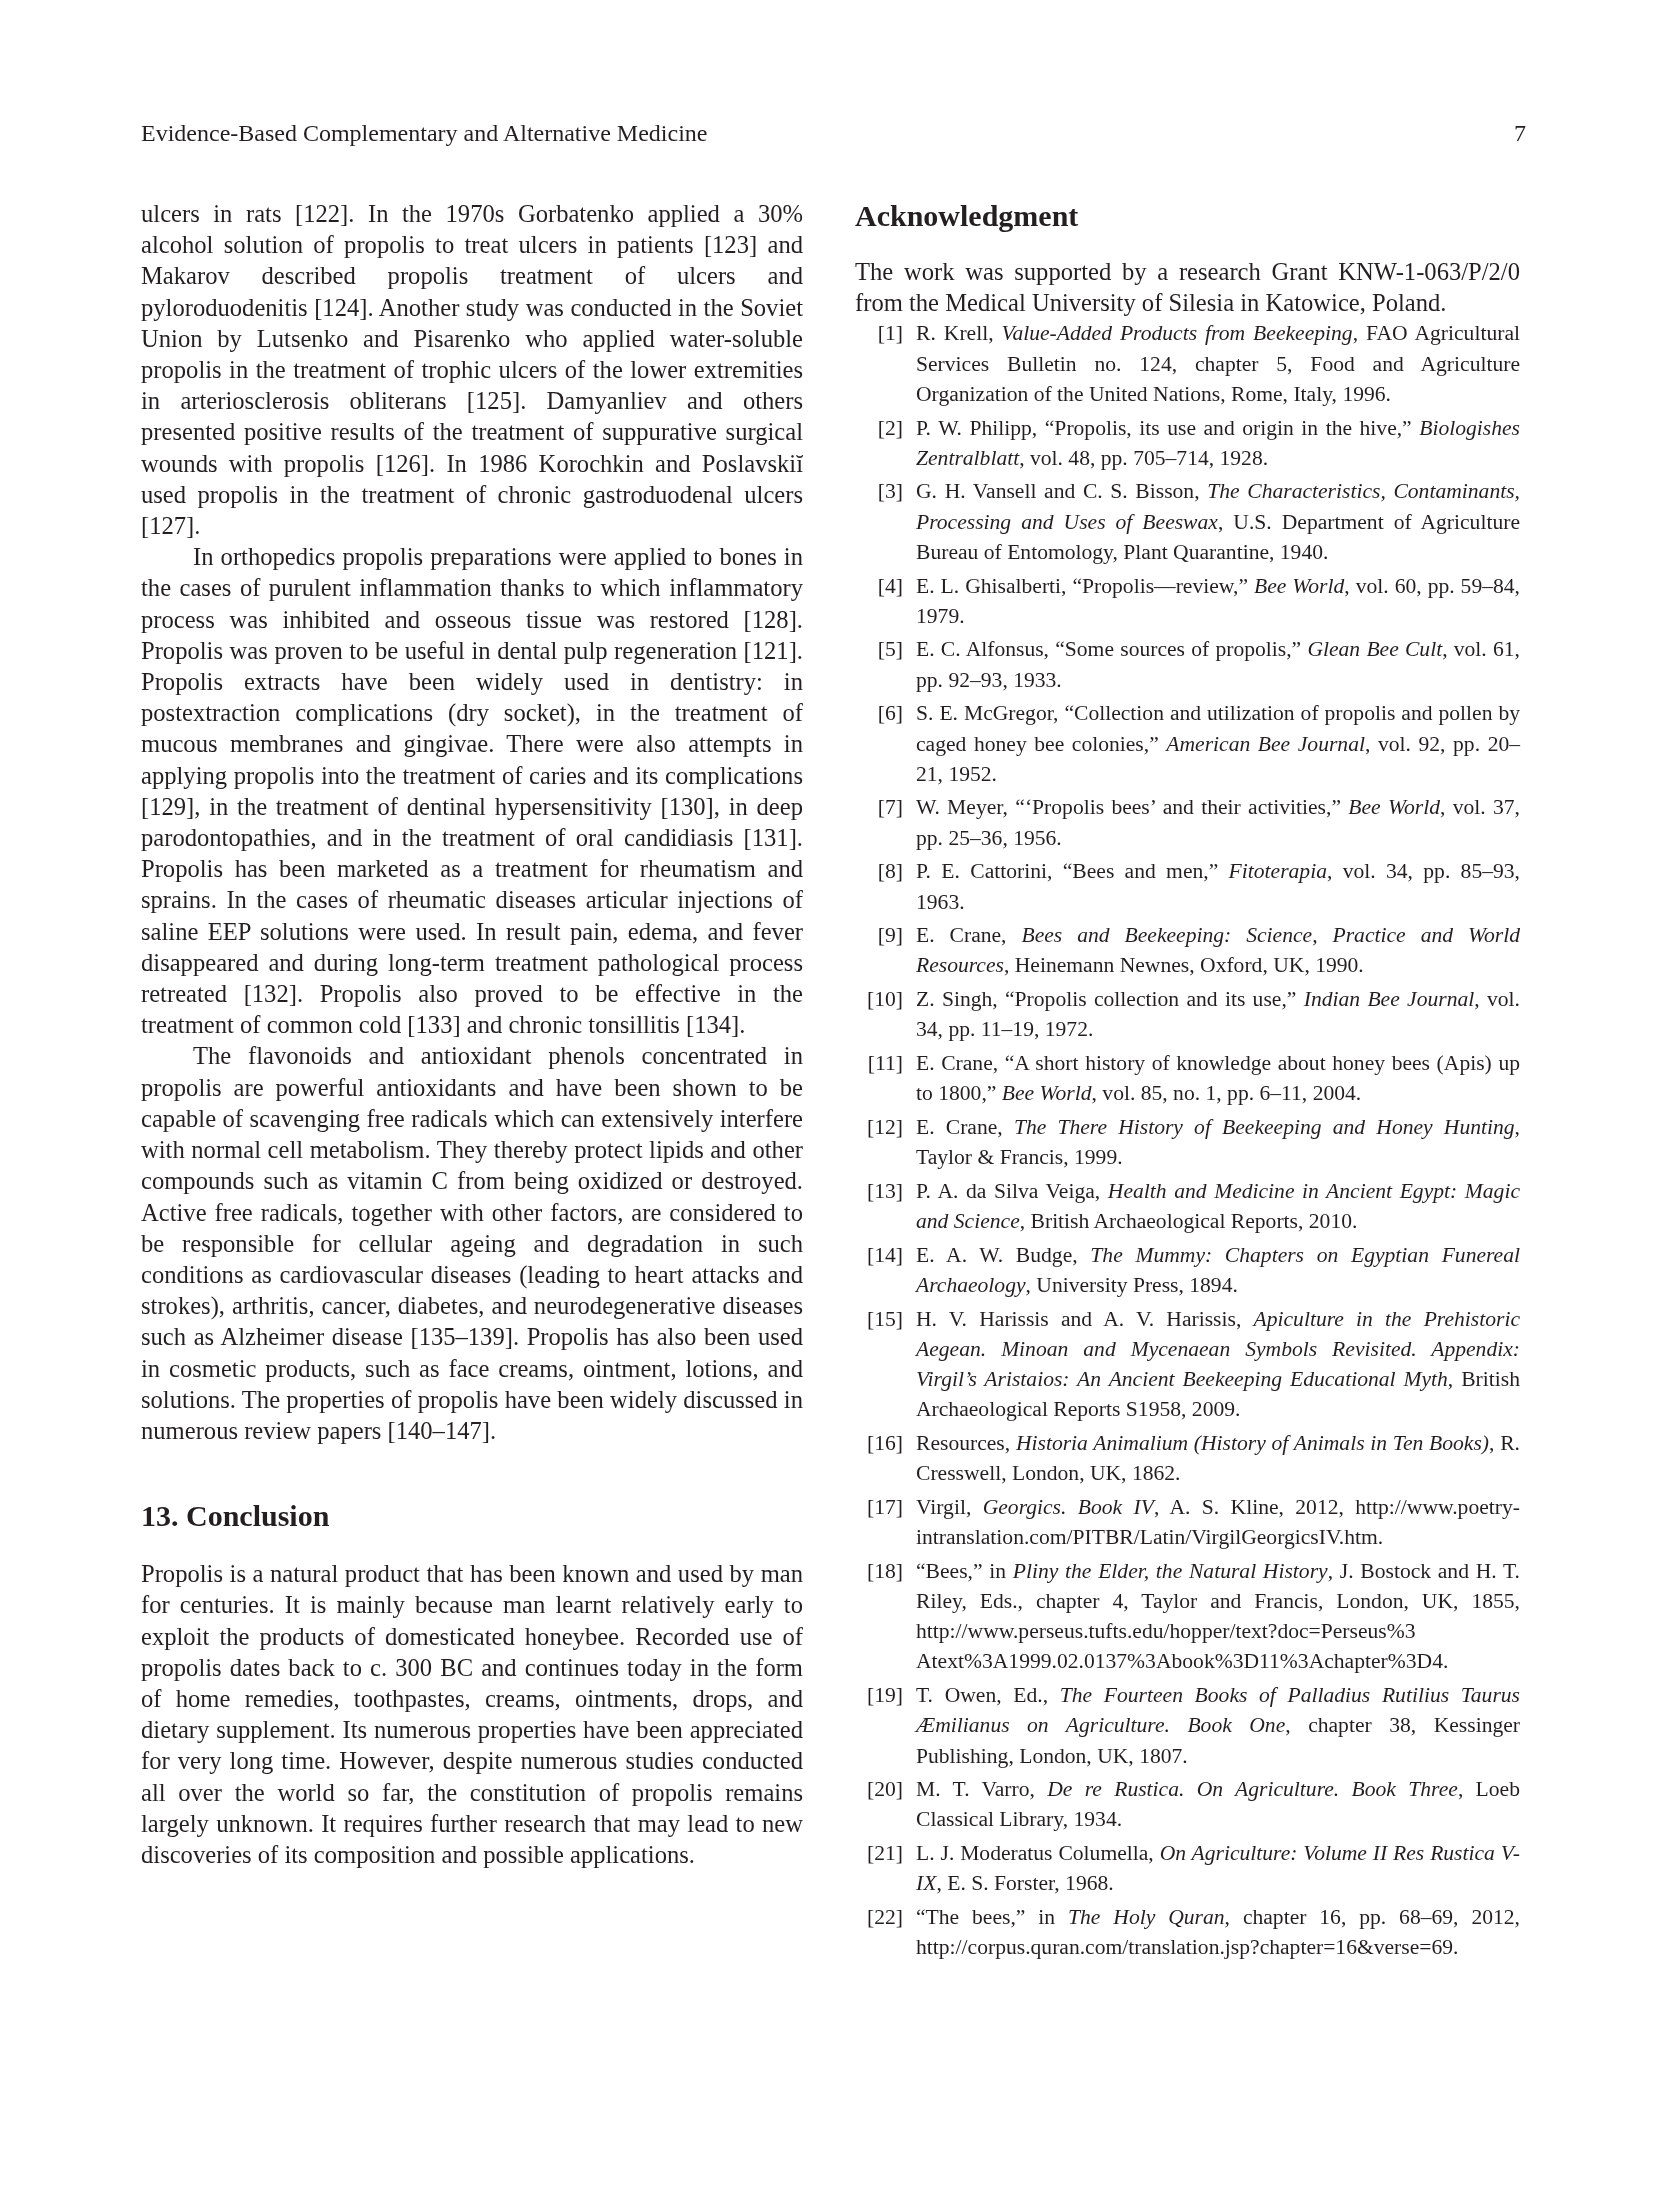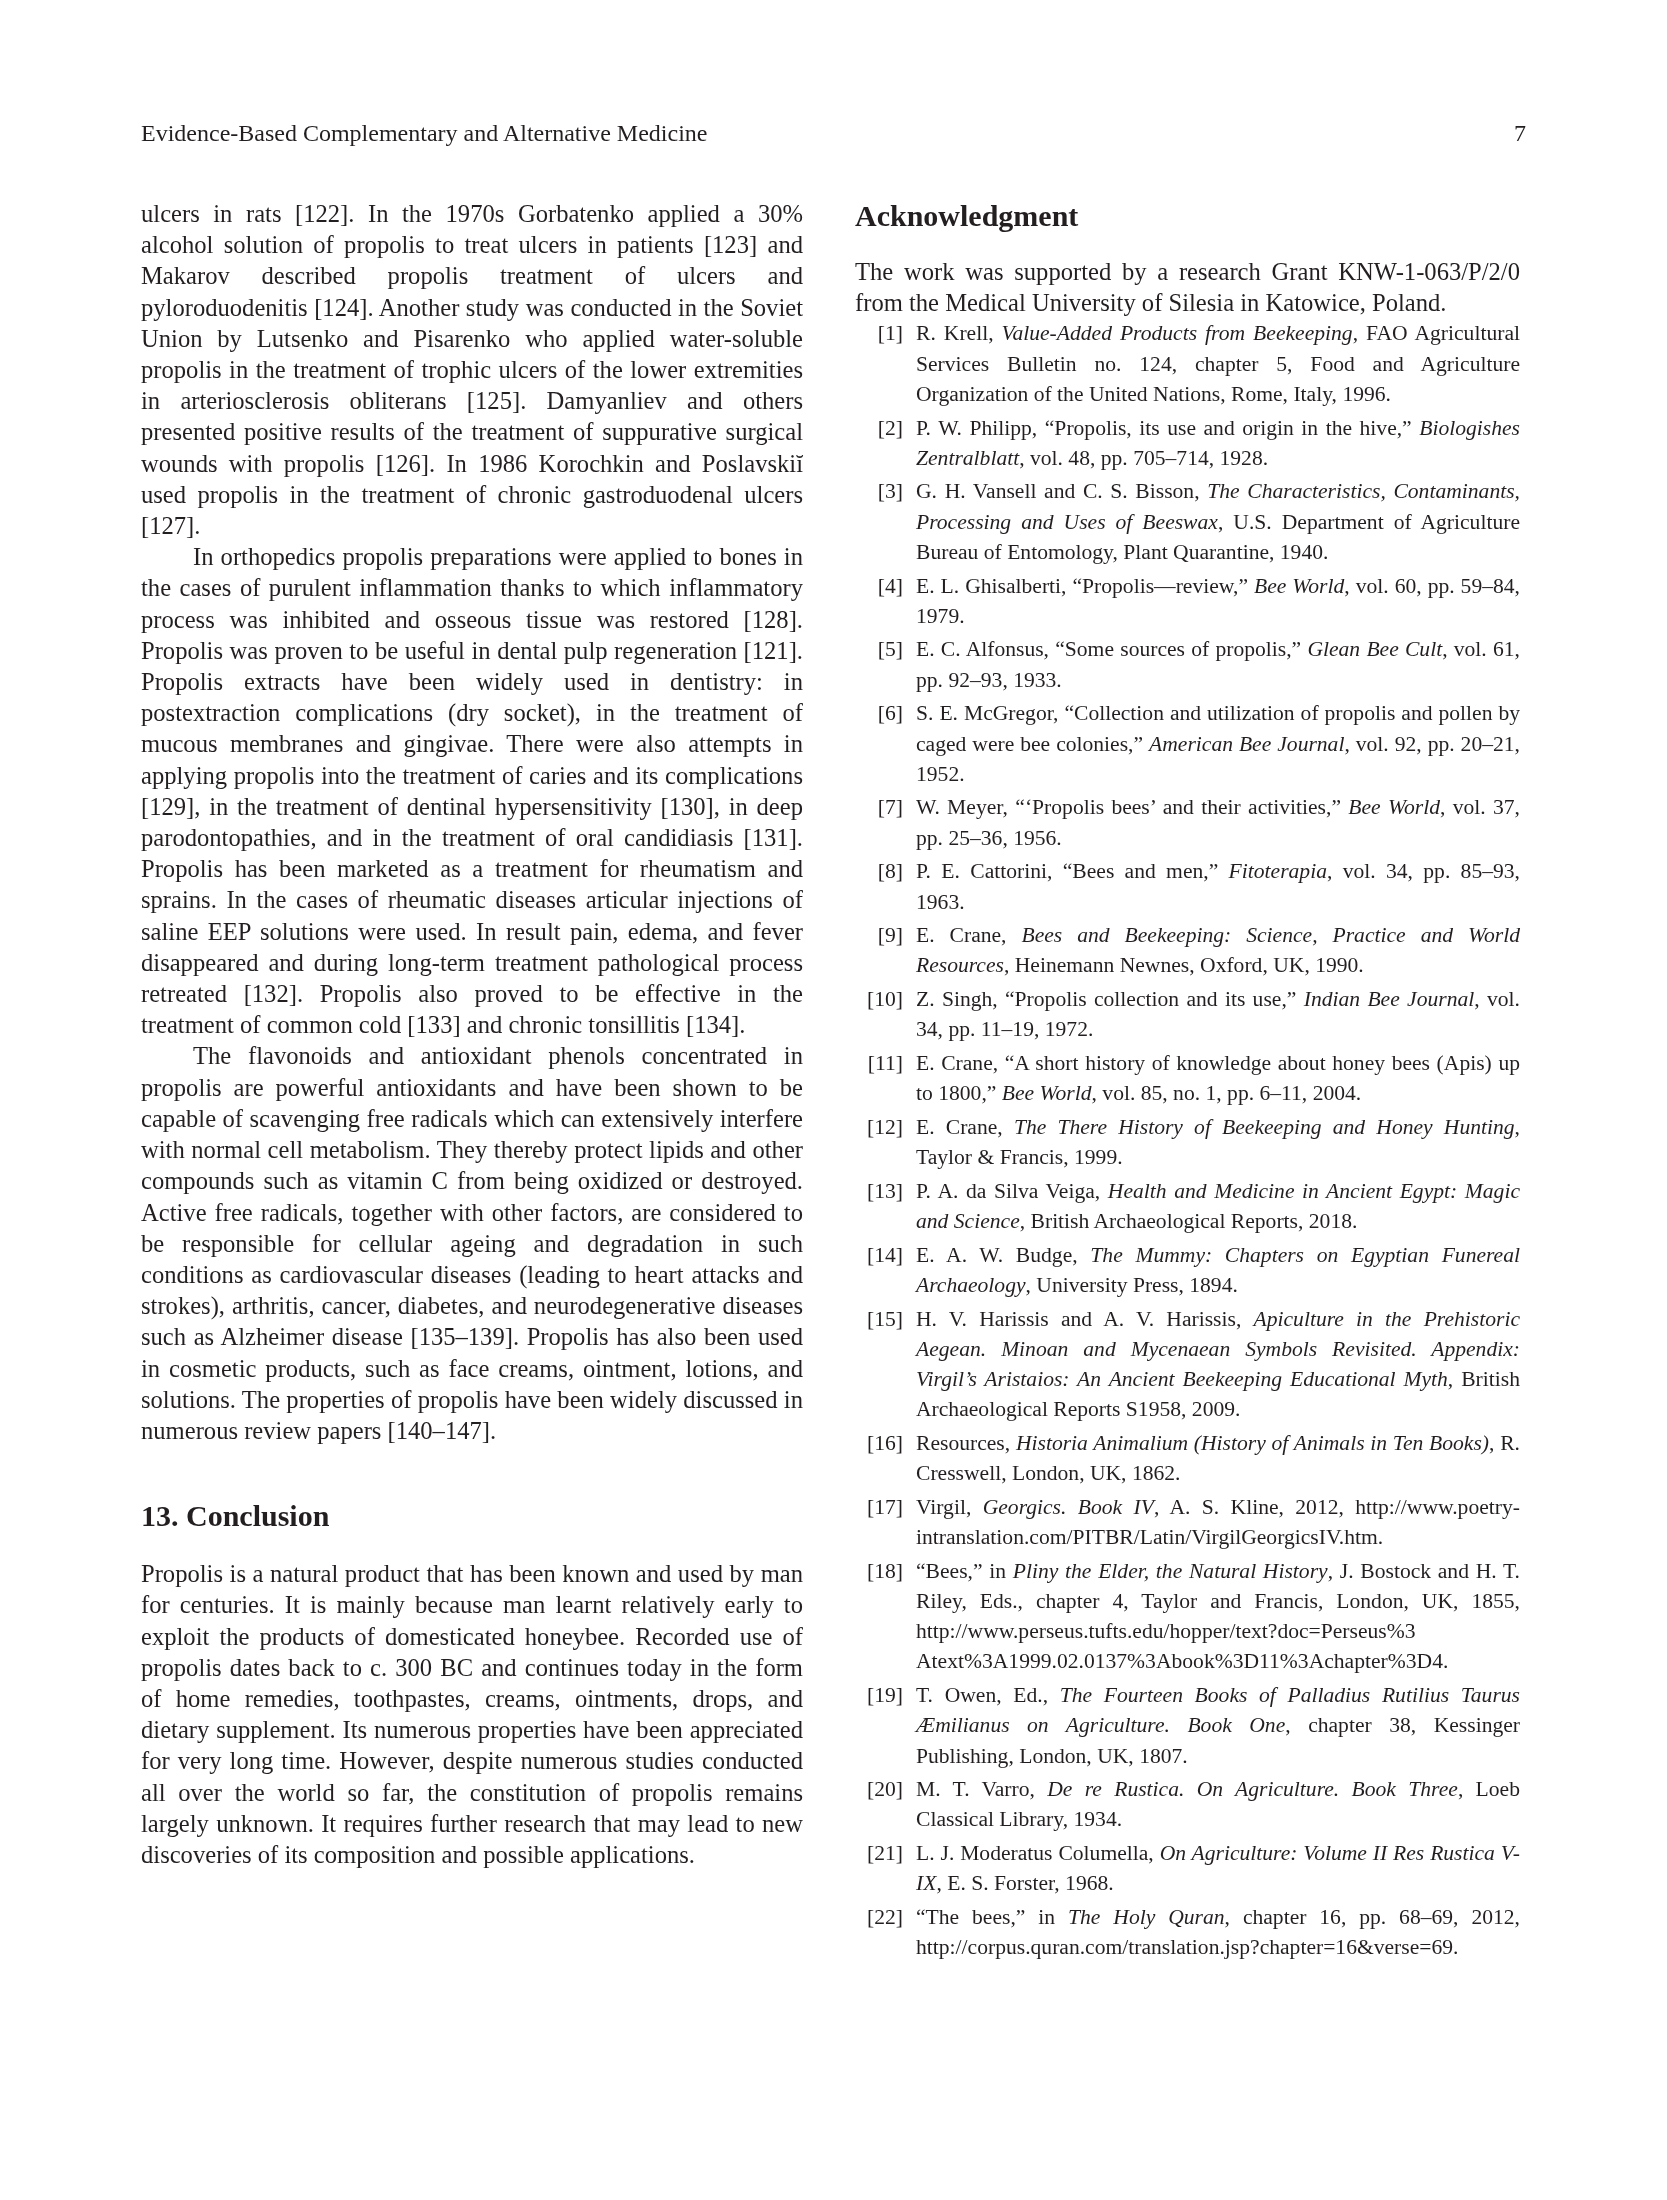--- a/index.html
+++ b/index.html
@@ -71,21 +71,21 @@
       <div class="ref">
         <span class="num">[4]</span>
         <span class="txt"><span>E. L. Ghisalberti, “Propolis—review,” </span><i>Bee World</i><span>, vol. 60, pp. 59–84, 1979.</span></span>
       </div>
       <div class="ref">
         <span class="num">[5]</span>
         <span class="txt"><span>E. C. Alfonsus, “Some sources of propolis,” </span><i>Glean Bee Cult</i><span>, vol. 61, pp. 92–93, 1933.</span></span>
       </div>
       <div class="ref">
         <span class="num">[6]</span>
-        <span class="txt"><span>S. E. McGregor, “Collection and utilization of propolis and pollen by caged were bee colonies,” </span><i>American Bee Journal</i><span>, vol. 92, pp. 20–21, 1952.</span></span>
+        <span class="txt"><span>S. E. McGregor, “Collection and utilization of propolis and pollen by caged honey bee colonies,” </span><i>American Bee Journal</i><span>, vol. 92, pp. 20–21, 1952.</span></span>
       </div>
       <div class="ref">
         <span class="num">[7]</span>
         <span class="txt"><span>W. Meyer, “‘Propolis bees’ and their activities,” </span><i>Bee World</i><span>, vol. 37, pp. 25–36, 1956.</span></span>
       </div>
       <div class="ref">
         <span class="num">[8]</span>
         <span class="txt"><span>P. E. Cattorini, “Bees and men,” </span><i>Fitoterapia</i><span>, vol. 34, pp. 85–93, 1963.</span></span>
       </div>
       <div class="ref">
@@ -99,21 +99,21 @@
       <div class="ref">
         <span class="num">[11]</span>
         <span class="txt"><span>E. Crane, “A short history of knowledge about honey bees (Apis) up to 1800,” </span><i>Bee World</i><span>, vol. 85, no. 1, pp. 6–11, 2004.</span></span>
       </div>
       <div class="ref">
         <span class="num">[12]</span>
         <span class="txt"><span>E. Crane, </span><i>The There History of Beekeeping and Honey Hunting</i><span>, Taylor &amp; Francis, 1999.</span></span>
       </div>
       <div class="ref">
         <span class="num">[13]</span>
-        <span class="txt"><span>P. A. da Silva Veiga, </span><i>Health and Medicine in Ancient Egypt: Magic and Science</i><span>, British Archaeological Reports, 2018.</span></span>
+        <span class="txt"><span>P. A. da Silva Veiga, </span><i>Health and Medicine in Ancient Egypt: Magic and Science</i><span>, British Archaeological Reports, 2010.</span></span>
       </div>
       <div class="ref">
         <span class="num">[14]</span>
         <span class="txt"><span>E. A. W. Budge, </span><i>The Mummy: Chapters on Egyptian Funereal Archaeology</i><span>, University Press, 1894.</span></span>
       </div>
       <div class="ref">
         <span class="num">[15]</span>
         <span class="txt"><span>H. V. Harissis and A. V. Harissis, </span><i>Apiculture in the Prehistoric Aegean. Minoan and Mycenaean Symbols Revisited. Appendix: Virgil’s Aristaios: An Ancient Beekeeping Educational Myth</i><span>, British Archaeological Reports S1958, 2009.</span></span>
       </div>
       <div class="ref">

